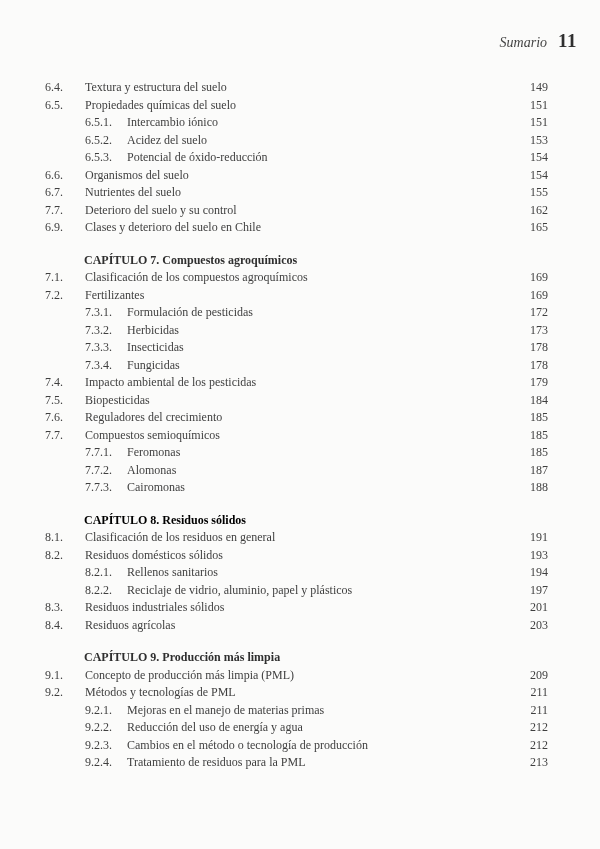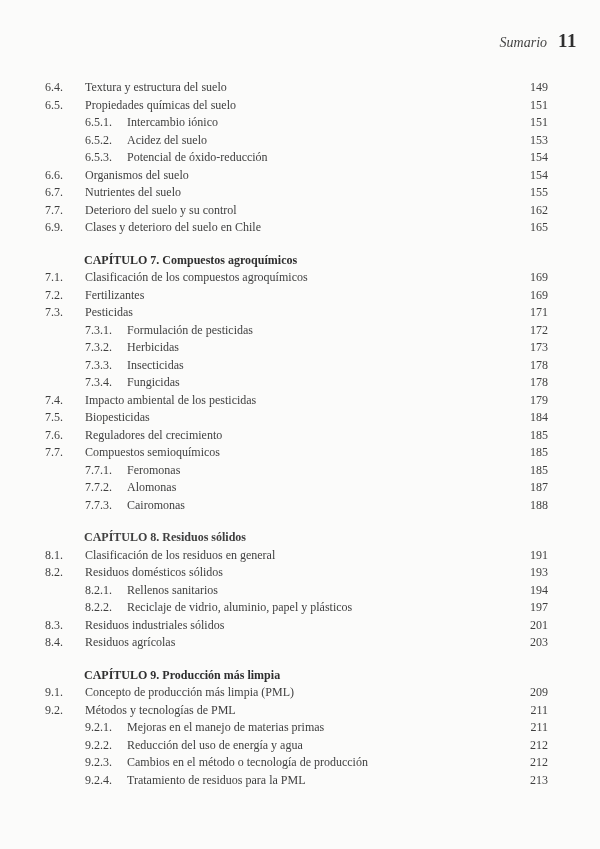--- a/index.html
+++ b/index.html
@@ -144,25 +144,20 @@
         <div class="toc-row level-1">
           <span class="entry-number">7.1.</span>
           <span class="entry-title">Clasificación de los compuestos agroquímicos</span>
           <span class="entry-page">169</span>
         </div>
         <div class="toc-row level-1">
           <span class="entry-number">7.2.</span>
           <span class="entry-title">Fertilizantes</span>
           <span class="entry-page">169</span>
         </div>
-        <div class="toc-row level-1">
-          <span class="entry-number">7.3.</span>
-          <span class="entry-title">Pesticidas</span>
-          <span class="entry-page">171</span>
-        </div>
         <div class="toc-row level-2">
           <span class="entry-number">7.3.1.</span>
           <span class="entry-title">Formulación de pesticidas</span>
           <span class="entry-page">172</span>
         </div>
         <div class="toc-row level-2">
           <span class="entry-number">7.3.2.</span>
           <span class="entry-title">Herbicidas</span>
           <span class="entry-page">173</span>
         </div>
@@ -206,21 +201,21 @@
           <span class="entry-title">Alomonas</span>
           <span class="entry-page">187</span>
         </div>
         <div class="toc-row level-2">
           <span class="entry-number">7.7.3.</span>
           <span class="entry-title">Cairomonas</span>
           <span class="entry-page">188</span>
         </div>
       </section>
       <section class="toc-section">
-        <div class="chapter-heading" style="color: #404040;">CAPÍTULO 8. Residuos sólidos</div>
+        <div class="chapter-heading" style="color: #000000;">CAPÍTULO 8. Residuos sólidos</div>
         <div class="toc-row level-1">
           <span class="entry-number">8.1.</span>
           <span class="entry-title">Clasificación de los residuos en general</span>
           <span class="entry-page">191</span>
         </div>
         <div class="toc-row level-1">
           <span class="entry-number">8.2.</span>
           <span class="entry-title">Residuos domésticos sólidos</span>
           <span class="entry-page">193</span>
         </div>

